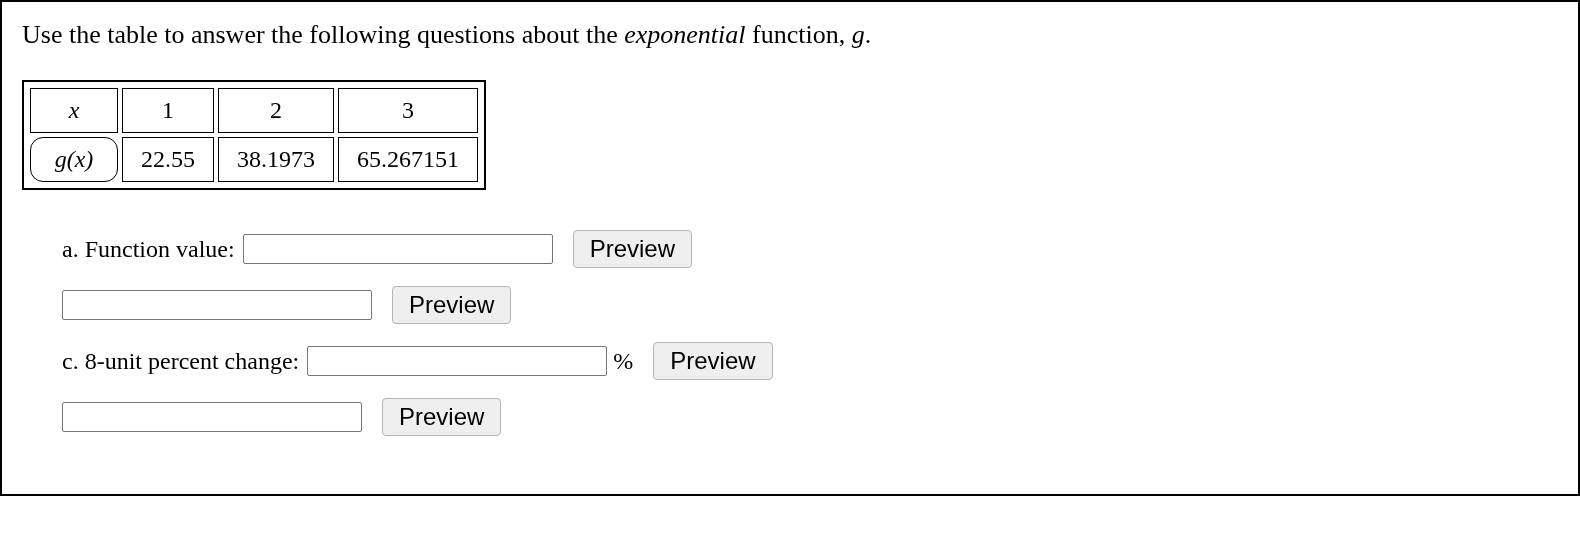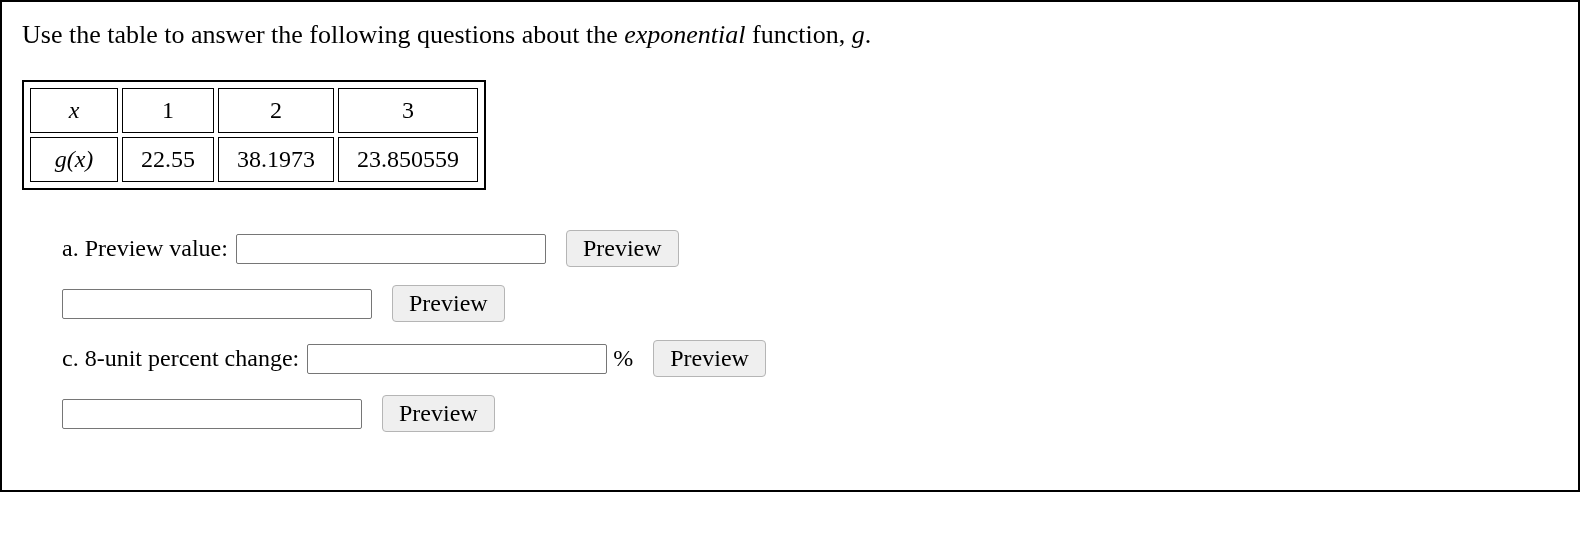--- a/index.html
+++ b/index.html
@@ -30,21 +30,21 @@
     margin-bottom: 40px;
   }
   table.data td {
     border: 1px solid #000;
     padding: 8px 18px;
     text-align: center;
     font-size: 24px;
     white-space: nowrap;
   }
   table.data td.head-x { font-style: italic; width: 50px; }
-  table.data td.head-gx { font-style: italic; }
+  table.data td.head-gx { font-style: italic; border-radius: 13px; }
 
   .questions {
     padding-left: 40px;
   }
   .qrow {
     margin-bottom: 18px;
     font-size: 24px;
     display: flex;
     align-items: center;
     flex-wrap: nowrap;
@@ -60,21 +60,21 @@
     border: 1px solid #767676;
     border-radius: 2px;
     width: 300px;
     box-sizing: border-box;
   }
   .pct {
     margin-left: 6px;
     margin-right: 10px;
   }
   button.preview {
-    font-family: Liberation Serif, serif;
+    font-family: Liberation Sans, sans-serif;
     font-size: 24px;
     background: #efefef;
     border: 1px solid #b5b5b5;
     border-radius: 4px;
     padding: 4px 16px;
     margin-left: 20px;
     cursor: pointer;
   }
 </style>
 </head>
@@ -91,29 +91,29 @@
         <tr>
       <td class="head-x">x</td>
       <td>1</td>
       <td>2</td>
       <td>3</td>
     </tr>
     <tr>
       <td class="head-gx"><span style="font-style:italic">g(x)</span></td>
       <td>22.55</td>
       <td>38.1973</td>
-      <td>23.850559</td>
+      <td>65.267151</td>
     </tr>
   </tbody>
     </table>
 
   <div class="questions">
 
     <div class="qrow">
-      <span class="qlabel">a. Preview value:</span>
+      <span class="qlabel">a. Function value:</span>
       <input class="answer" style="width: 310px;" type="text">
       <button class="preview">Preview</button>
     </div>
 
     <div class="qrow">
       <input class="answer" style="width: 310px;" type="text">
       <button class="preview">Preview</button>
     </div>
 
     <div class="qrow">

